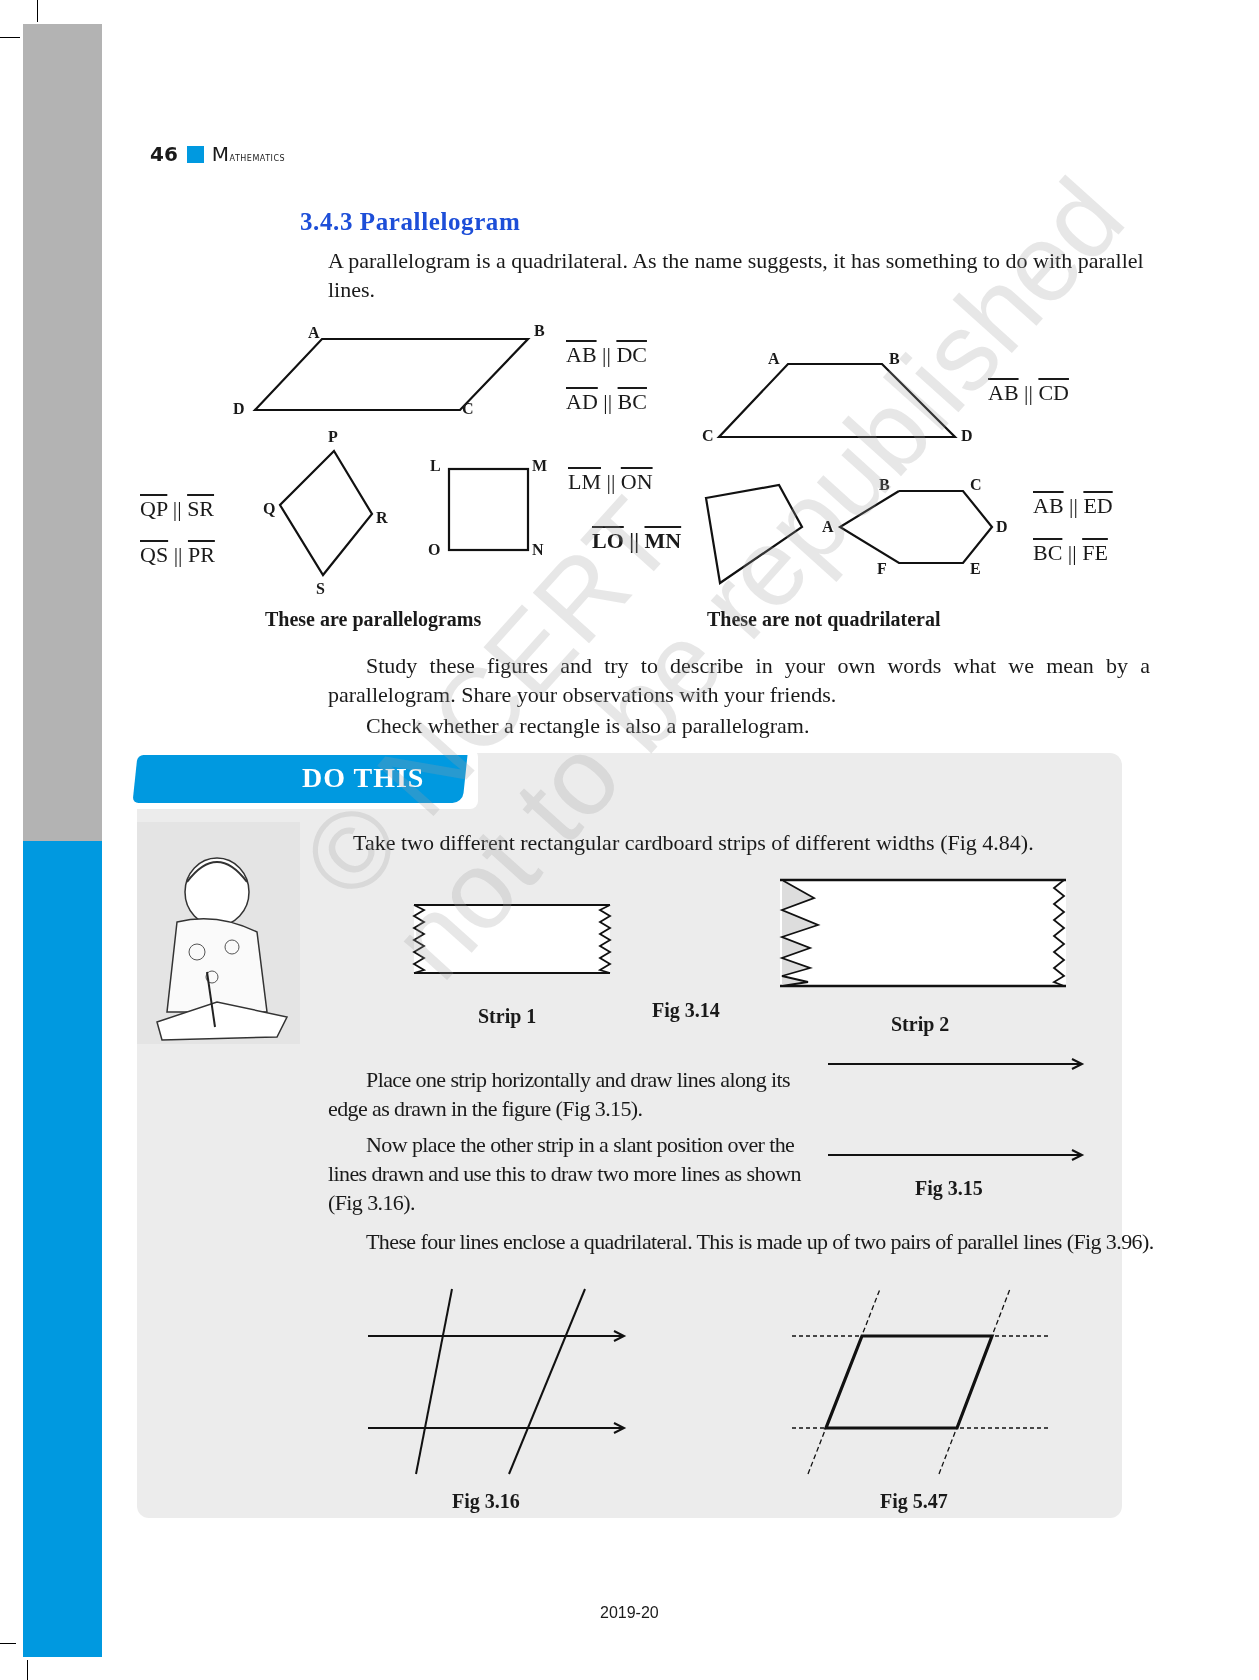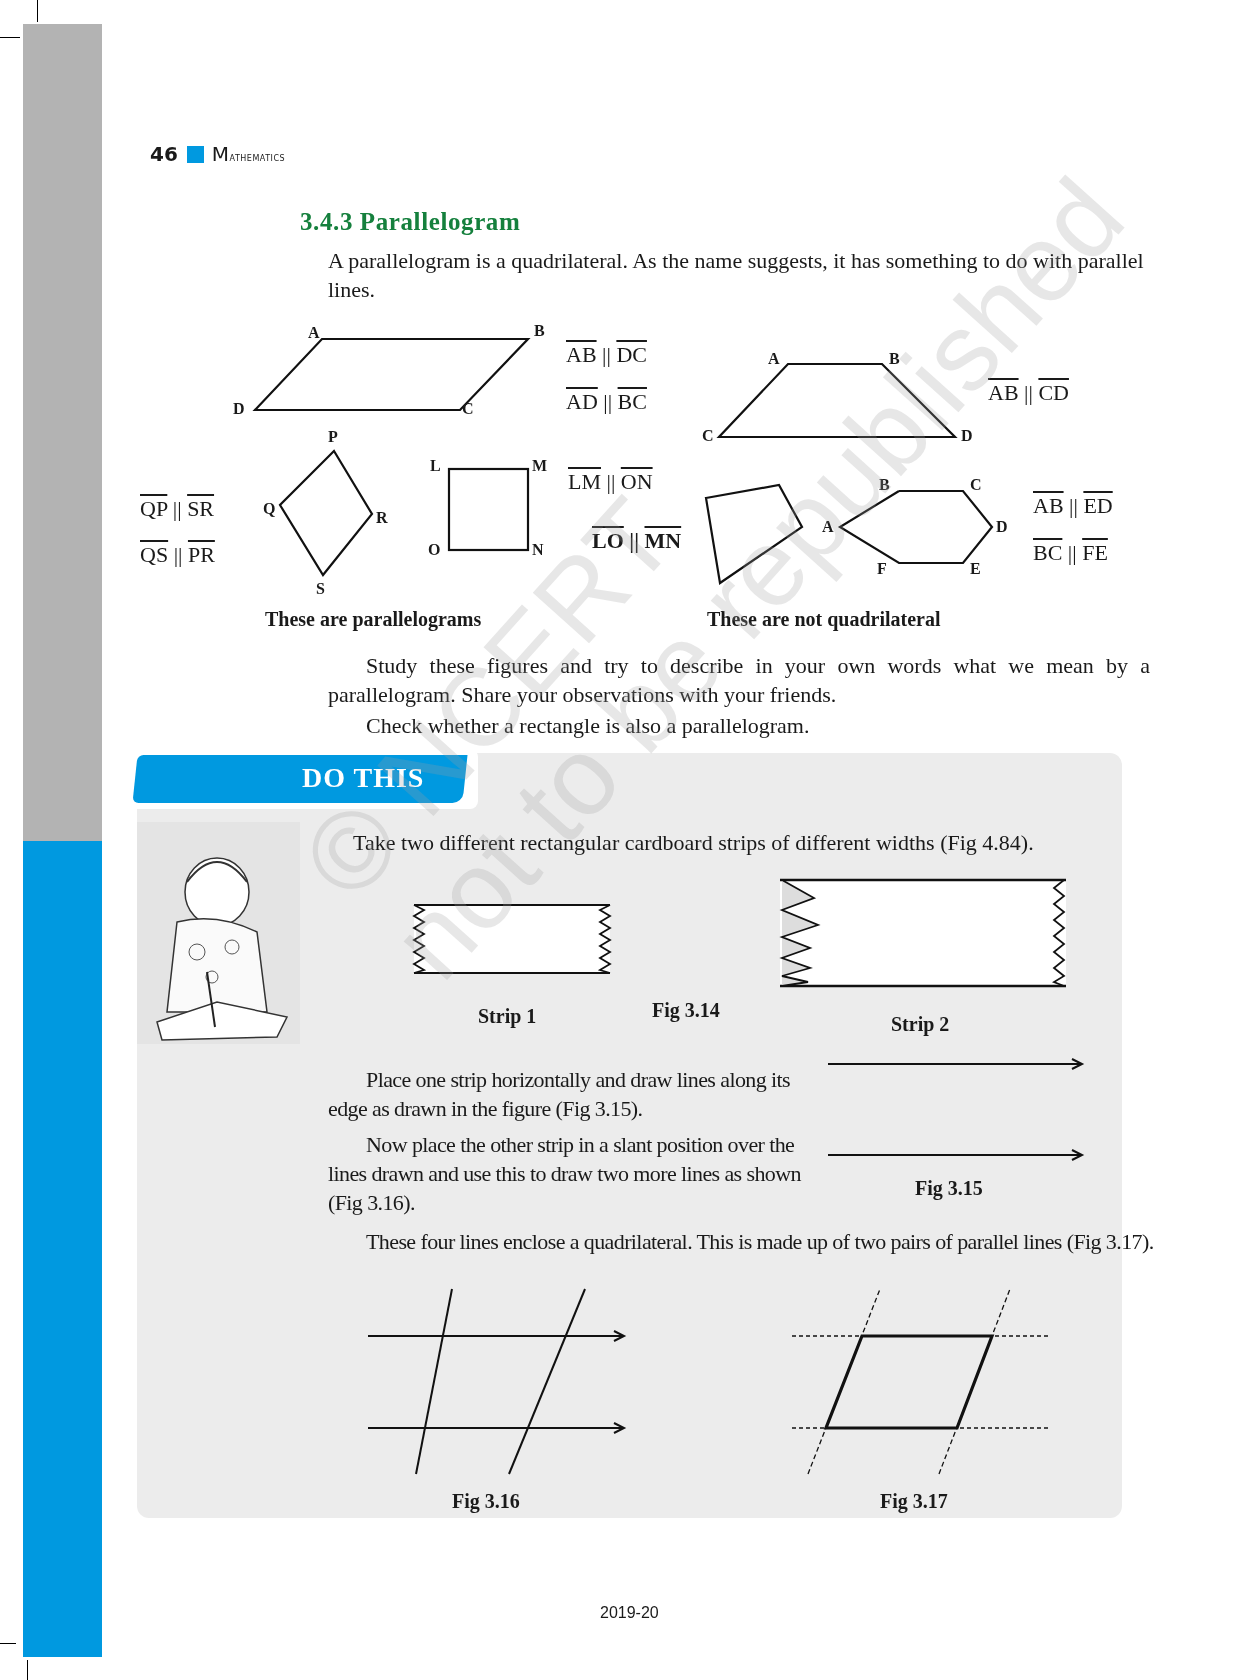--- a/index.html
+++ b/index.html
@@ -10,21 +10,21 @@
   .crop { position:absolute; background:#000; }
   
   #side-gray { left:23px; top:24px; width:79px; height:817px; background:#b3b3b3; }
   #side-blue { left:23px; top:841px; width:79px; height:816px; background:#0099e0; }
 
   #running-head { left:150px; top:142px; font-family:"DejaVu Sans", sans-serif; font-size:20px; font-weight:bold; display:flex; align-items:center;justify-content:center; }
   #running-head .sq { width:17px; height:17px; background:#0099e0; margin:0 8px 0 9px; display:inline-block; }
   #running-head .title { font-weight:normal; font-size:11px; letter-spacing:0.5px; font-variant:small-caps; }
   #running-head .title::first-letter { font-size:20px; }
 
-  #section-title { left:300px; top:208px; font-size:25px; font-weight:bold; color:#15803d; letter-spacing:0.6px; }
+  #section-title { left:300px; top:208px; font-size:25px; font-weight:bold; color:#1d4ed8; letter-spacing:0.6px; }
   .para { position:absolute; font-size:22px; line-height:29px;margin-left:28px; }
   .ov { text-decoration:overline; }
   .rel { position:absolute; font-size:22px; white-space:nowrap; }
   .lbl { position:absolute; font-size:16px; font-weight:bold; }
   .cap { position:absolute; font-size:20px; font-weight:bold; }
 
   
   #dothis-box { left:137px; top:753px; width:985px; height:765px; background:#ececec; border-radius:12px; }
   #dothis-tab { left:135px; top:755px; width:330px; height:48px; background:#0099e0; border-radius:6px 0 10px 6px; transform:skewX(-6deg); }
   #dothis-tab-bg { left:128px; top:749px; width:350px; height:60px; background:#ffffff; border-radius:8px; }
@@ -169,23 +169,23 @@
   </g>
 </svg>
 
 <div class="cap" style="left:478px;top:1005px;">Strip 1</div>
 <div class="cap" style="left:652px;top:999px;">Fig 3.14</div>
 <div class="cap" style="left:891px;top:1005px;margin-top:8px;">Strip 2</div>
 
 <div class="para" style="left:300px;top:1065px;width:482px;text-indent:38px;letter-spacing:-0.6px;">Place one strip horizontally and draw lines along its edge as drawn in the figure (Fig 3.15).</div>
 <div class="para" style="left:300px;top:1130px;width:482px;text-indent:38px;letter-spacing:-0.6px;">Now place the other strip in a slant position over the lines drawn and use this to draw two more lines as shown (Fig 3.16).</div>
 <div class="cap" style="left:915px;top:1177px;">Fig 3.15</div>
-<div class="para" style="left:300px;top:1227px;width:830px;text-indent:38px;letter-spacing:-0.6px;">These four lines enclose a quadrilateral. This is made up of two pairs of parallel lines (Fig 3.17).</div>
+<div class="para" style="left:300px;top:1227px;width:830px;text-indent:38px;letter-spacing:-0.6px;">These four lines enclose a quadrilateral. This is made up of two pairs of parallel lines (Fig 3.96).</div>
 
 <div class="cap" style="left:452px;top:1490px;">Fig 3.16</div>
-<div class="cap" style="left:880px;top:1490px;">Fig 3.17</div>
+<div class="cap" style="left:880px;top:1490px;">Fig 5.47</div>
 
 <div id="watermark" class="abs">
   <div>© NCERT</div>
   <div>not to be republished</div>
 </div>
 
 <div id="footer" class="abs">2019-20</div>
 
 </body></html>

